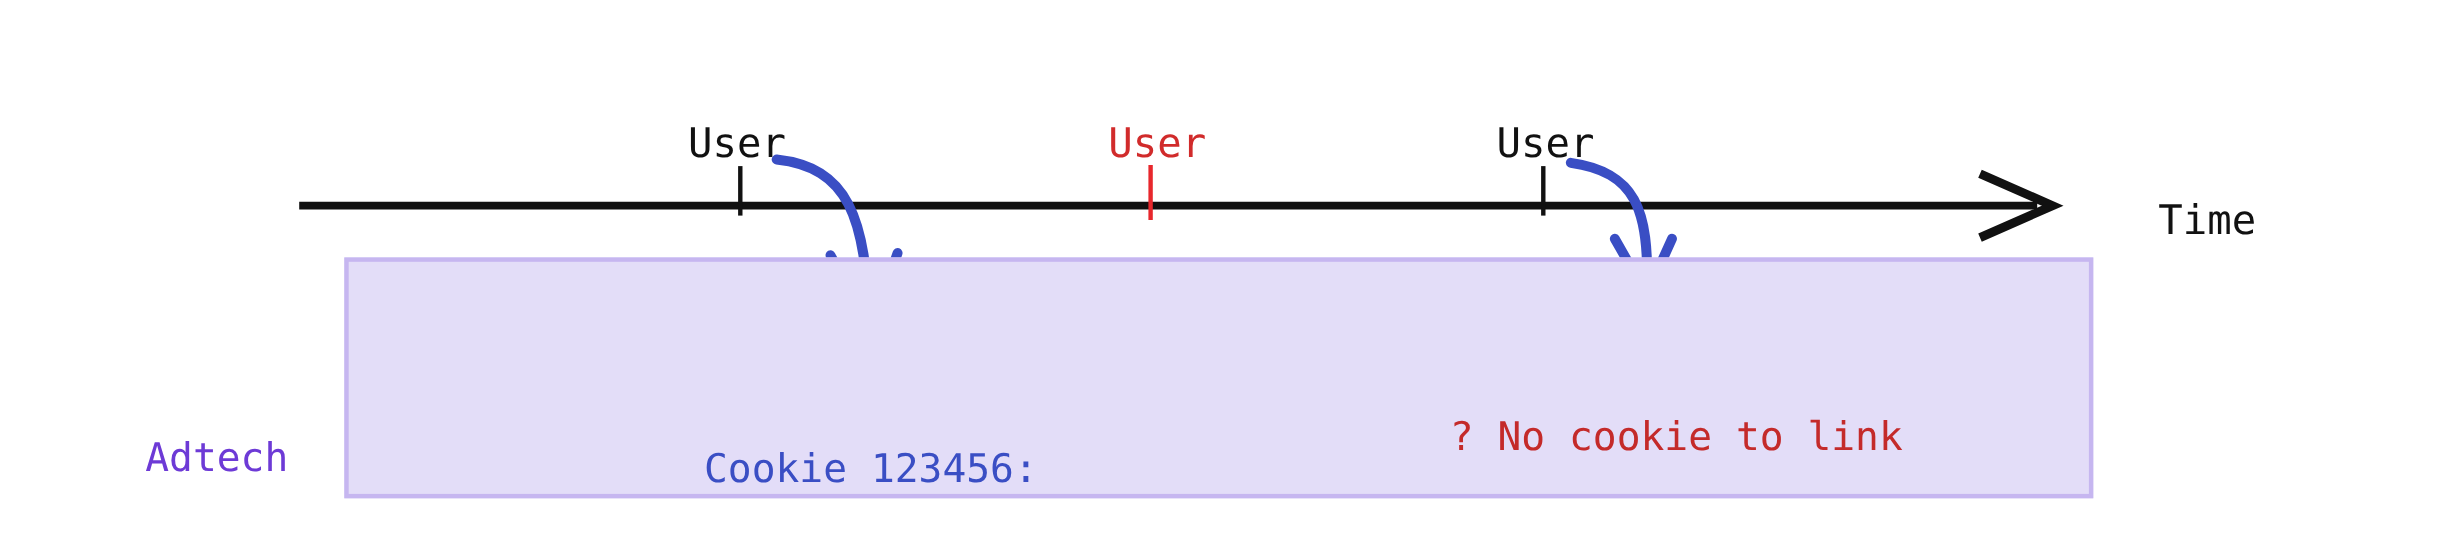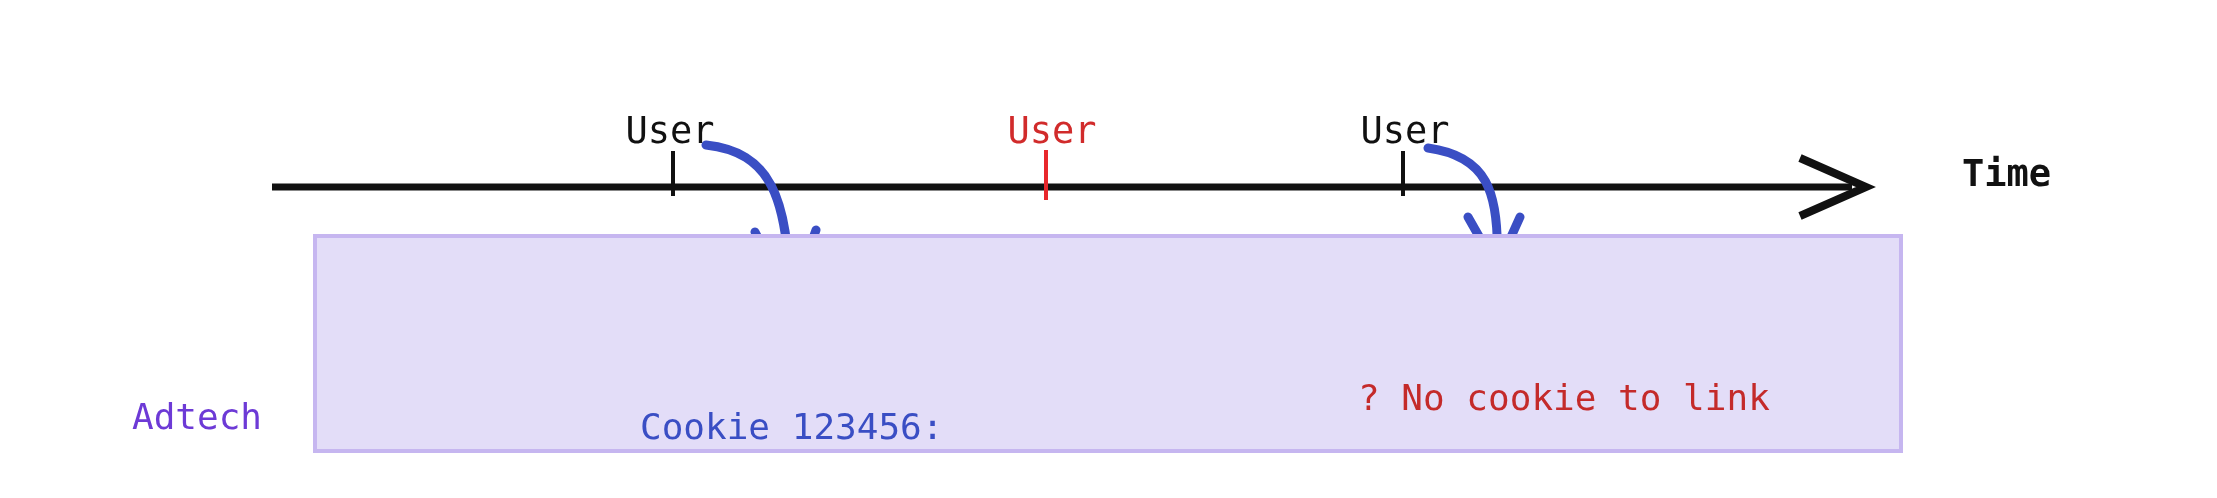--- a/index.html
+++ b/index.html
@@ -42,24 +42,24 @@
   .event-label.black { color: #111111; }
   .event-label.red   { color: #d12b2b; }
 
   #label-click   { left: 460px;  top: 22px; width: 420px; }
   #label-clear   { left: 852px;  top: 22px; width: 400px; }
   #label-convert { left: 1235px; top: 22px; width: 340px; }
 
   
   #time-caption {
     left: 1962px;
-    top: 152px;
+    top: 179px;
     font-size: 37px;
     color: #111111;
-    font-weight: 700;
+    font-weight: 400;
   }
 
   
   #adtech-label {
     left: 132px;
     top: 300px;
     font-size: 36px;
     color: #6d3ad6;
     font-weight: 500;
     line-height: 1.30;
@@ -89,21 +89,21 @@
   #cookie-note .ln { display: block; }
 
   
   #conversion-note {
     left: 1318px;
     top: 278px;
     font-size: 36px;
     color: #c42a2a;
     line-height: 1.33;
   }
-  #conversion-note .ln { display: block; margin-left: 40px; }
+  #conversion-note .ln { display: block; }
 </style>
 </head>
 <body>
 
 <div id="canvas">
 
   <svg class="svg-layer" viewBox="0 0 2217 498">
 
     <line x1="272" y1="187" x2="1852" y2="187" stroke="#111111" stroke-width="7" stroke-linecap="butt"></line>
 

